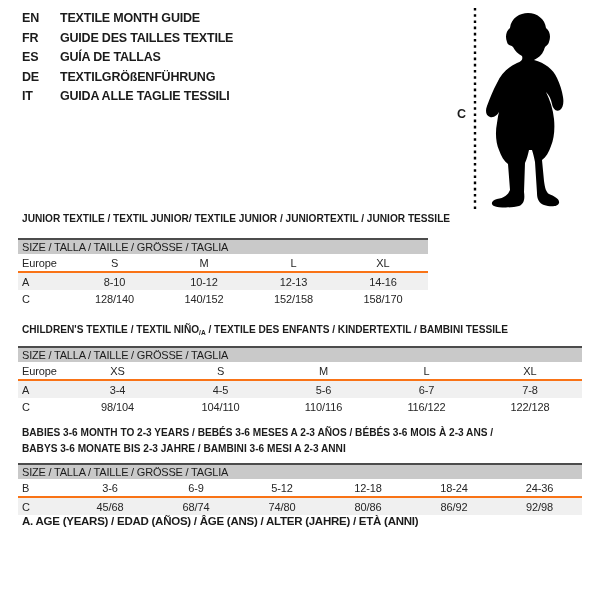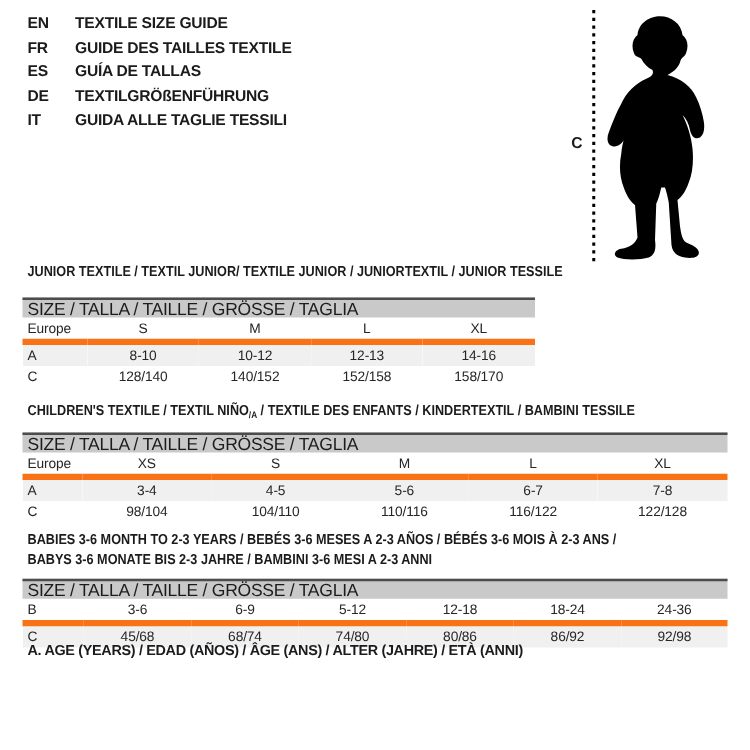--- a/index.html
+++ b/index.html
@@ -26,48 +26,48 @@
   .section-title {
     font-weight:bold; font-size:11.5px; white-space:nowrap;
     transform:scaleX(0.88); transform-origin:0 0;
   }
   .section-title sub { font-size:7.5px; vertical-align:-2px; }
 
   
   .size-band {
     box-sizing:border-box; height:16px; border-top:2px solid #4c4c4c;
     background:#c9c9c9; color:#1c1c1c;
-    font-size:14px; line-height:13.5px; padding:1px 0 0 4px;
+    font-size:11px; line-height:13.5px; padding:1px 0 0 4px;
     letter-spacing:-0.2px; white-space:nowrap;
   }
   table.size {
     border-collapse:collapse; table-layout:fixed;
     font-size:11px; color:#262626;
   }
   table.size td {
     padding:0; height:17px; text-align:center; letter-spacing:-0.1px;
     white-space:nowrap; overflow:hidden;
   }
   table.size td.lbl { text-align:left; padding-left:4px; }
-  table.size tr.rule td { border-bottom:5px solid #f97316; }
+  table.size tr.rule td { border-bottom:2px solid #f97316; }
   table.size tr.shade td { background:#f0f0f0; }
 
   
   .note {
     font-weight:bold; font-size:11.5px; line-height:17.5px;
     letter-spacing:-0.25px; white-space:nowrap;
   }
 </style>
 </head>
 <body>
 
 <div class="abs lang-block">
   <div class="lang-row">
     <span class="lang-code">EN</span>
-    <span class="lang-title">TEXTILE SIZE GUIDE</span>
+    <span class="lang-title">TEXTILE MONTH GUIDE</span>
   </div>
   <div class="lang-row">
     <span class="lang-code">FR</span>
     <span class="lang-title">GUIDE DES TAILLES TEXTILE</span>
   </div>
   <div class="lang-row">
     <span class="lang-code">ES</span>
     <span class="lang-title">GUÍA DE TALLAS</span>
   </div>
   <div class="lang-row">

